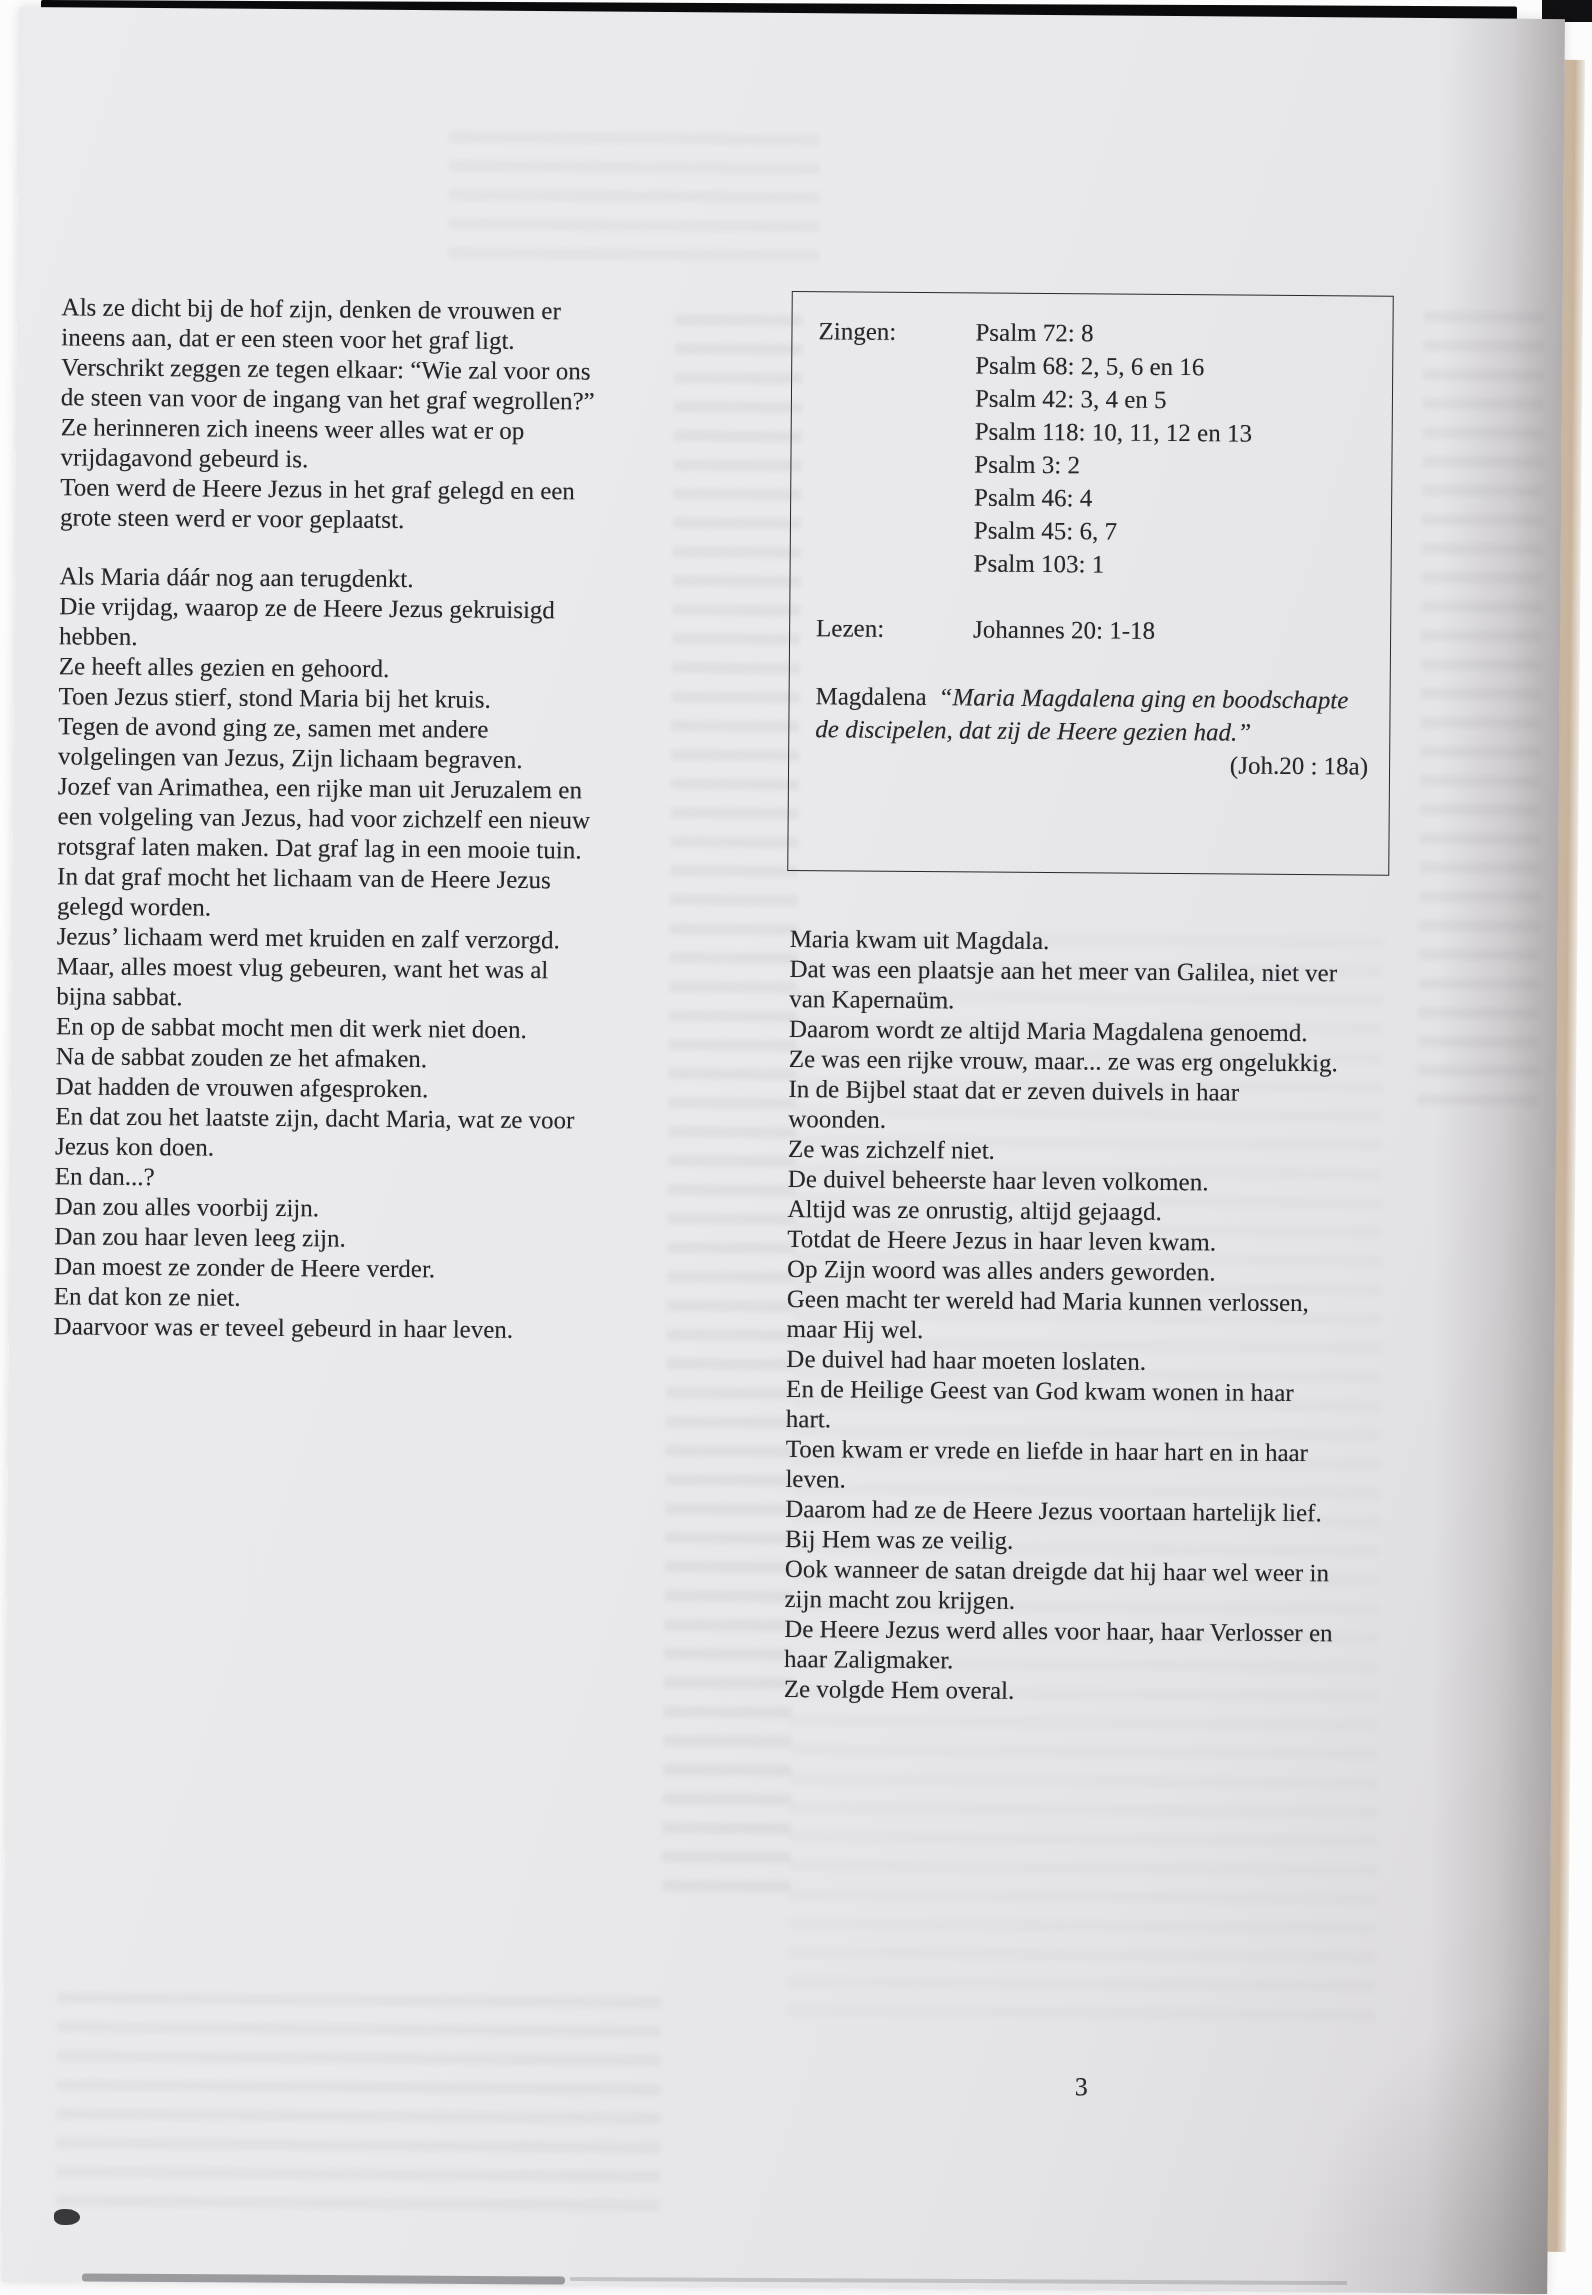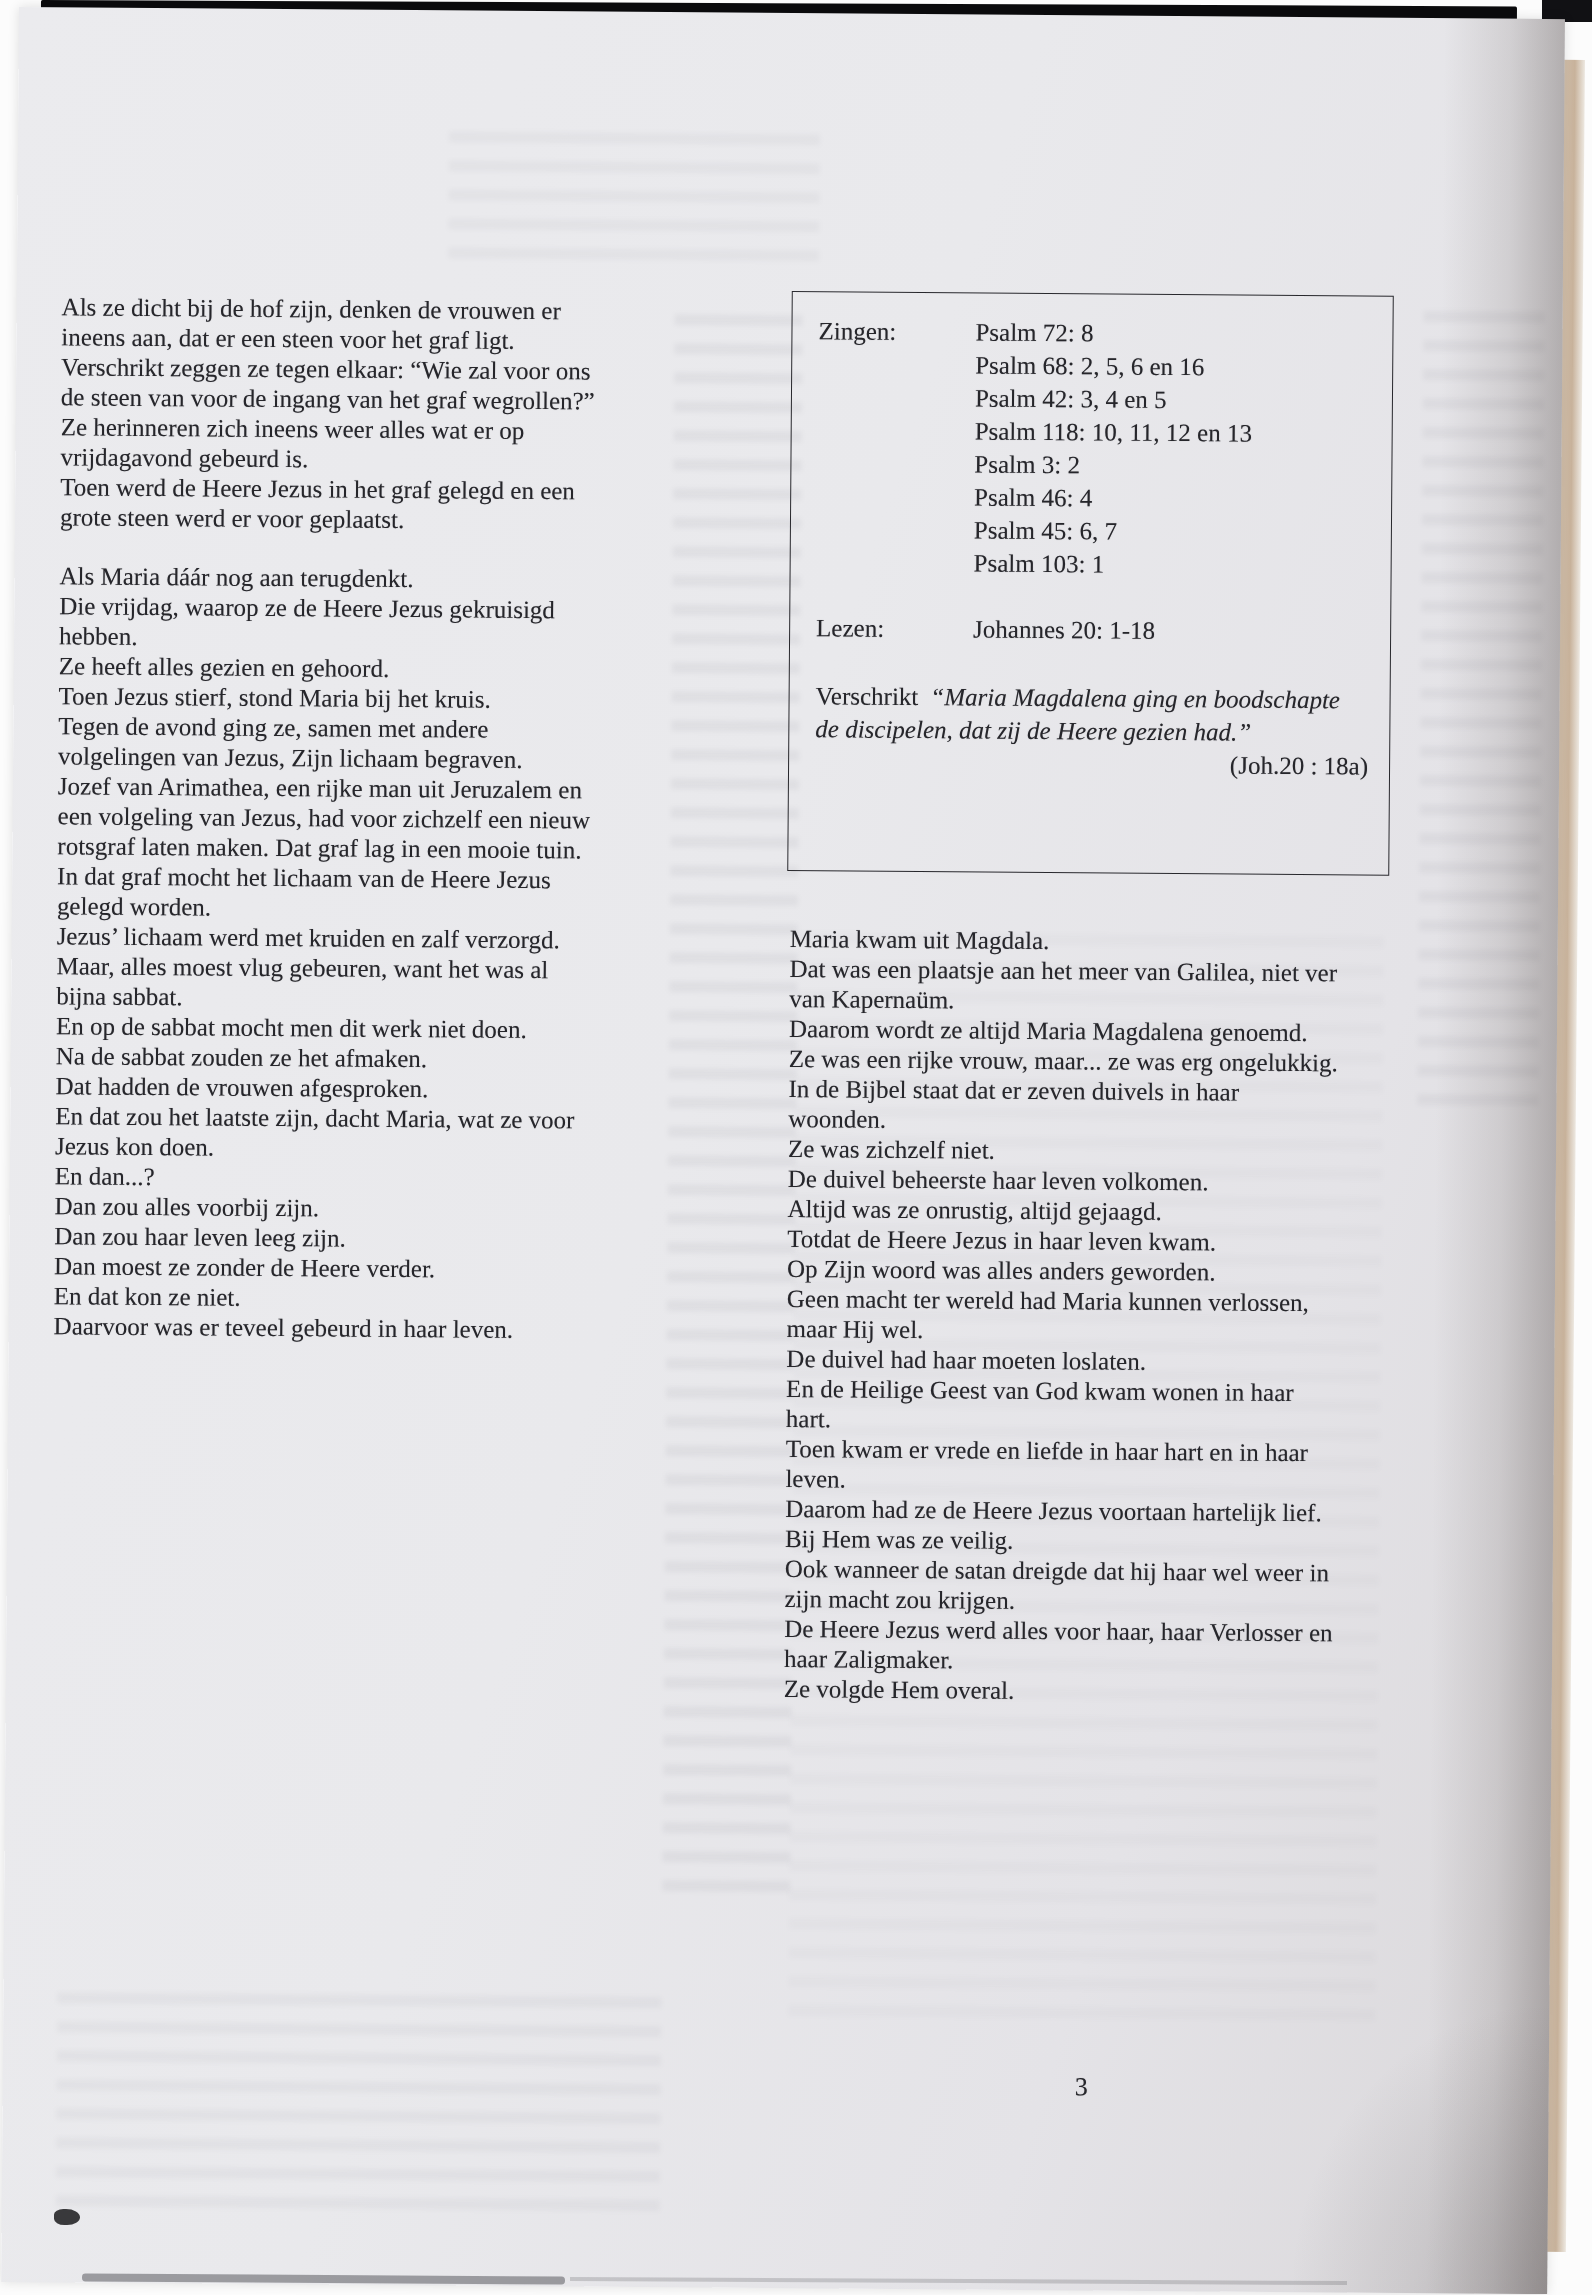--- a/index.html
+++ b/index.html
@@ -179,21 +179,21 @@
           <div class="psalm-line">Psalm 45: 6, 7</div>
 
           <div class="psalm-line">Psalm 103: 1</div>
         </div>
     </div>
     <div class="box-row lezen-row">
       <div class="box-label">Lezen:</div>
       <div class="lezen-value">Johannes 20: 1-18</div>
     </div>
     <div class="kerntekst">
-      <span class="kern-label">Verschrikt</span><em class="kern-quote">“Maria Magdalena ging en boodschapte de discipelen, dat zij de Heere gezien had.”</em>
+      <span class="kern-label">Magdalena</span><em class="kern-quote">“Maria Magdalena ging en boodschapte de discipelen, dat zij de Heere gezien had.”</em>
       <span class="kern-ref">(Joh.20 : 18a)</span>
     </div>
   </div>
 
   <div class="column right-col">
 
       <div class="sentence">Maria kwam uit Magdala.</div>
 
       <div class="sentence">Dat was een plaatsje aan het meer van Galilea, niet ver van Kapernaüm.</div>
 

